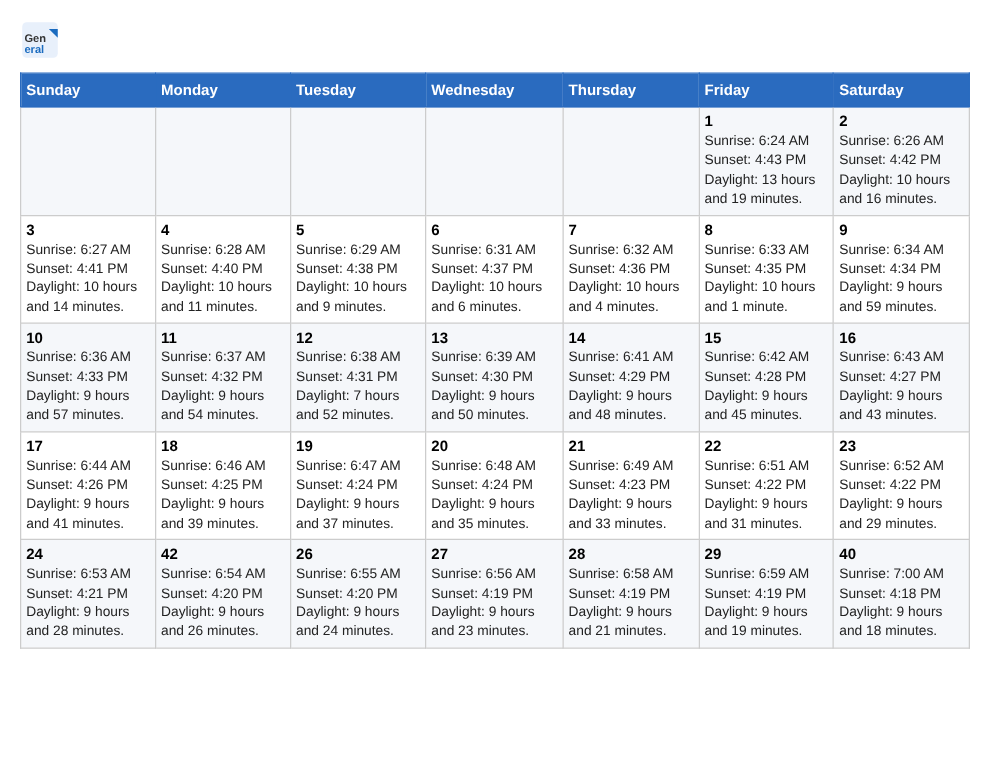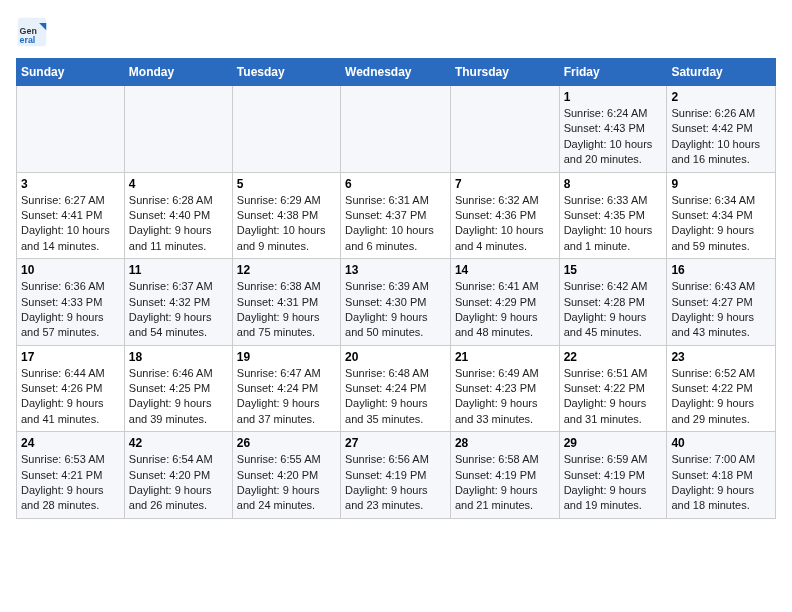--- a/index.html
+++ b/index.html
@@ -129,21 +129,21 @@
         <td class="empty-cell"></td>
         <td class="empty-cell"></td>
         <td class="empty-cell"></td>
         <td class="empty-cell"></td>
         <td class="empty-cell"></td>
         <td>
         <span class="day-num">1</span>
         <div class="day-info">
           <span>Sunrise:</span> 6:24 AM<br>
           <span>Sunset:</span> 4:43 PM<br>
-          <span>Daylight: 10 hours and 20 minutes.</span>
+          <span>Daylight: 13 hours and 19 minutes.</span>
         </div>
       </td>
         <td>
         <span class="day-num">2</span>
         <div class="day-info">
           <span>Sunrise:</span> 6:26 AM<br>
           <span>Sunset:</span> 4:42 PM<br>
           <span>Daylight: 10 hours and 16 minutes.</span>
         </div>
       </td>
@@ -155,21 +155,21 @@
           <span>Sunrise:</span> 6:27 AM<br>
           <span>Sunset:</span> 4:41 PM<br>
           <span>Daylight: 10 hours and 14 minutes.</span>
         </div>
       </td>
         <td>
         <span class="day-num">4</span>
         <div class="day-info">
           <span>Sunrise:</span> 6:28 AM<br>
           <span>Sunset:</span> 4:40 PM<br>
-          <span>Daylight: 9 hours and 11 minutes.</span>
+          <span>Daylight: 10 hours and 11 minutes.</span>
         </div>
       </td>
         <td>
         <span class="day-num">5</span>
         <div class="day-info">
           <span>Sunrise:</span> 6:29 AM<br>
           <span>Sunset:</span> 4:38 PM<br>
           <span>Daylight: 10 hours and 9 minutes.</span>
         </div>
       </td>
@@ -221,21 +221,21 @@
           <span>Sunrise:</span> 6:37 AM<br>
           <span>Sunset:</span> 4:32 PM<br>
           <span>Daylight: 9 hours and 54 minutes.</span>
         </div>
       </td>
         <td>
         <span class="day-num">12</span>
         <div class="day-info">
           <span>Sunrise:</span> 6:38 AM<br>
           <span>Sunset:</span> 4:31 PM<br>
-          <span>Daylight: 9 hours and 75 minutes.</span>
+          <span>Daylight: 7 hours and 52 minutes.</span>
         </div>
       </td>
         <td>
         <span class="day-num">13</span>
         <div class="day-info">
           <span>Sunrise:</span> 6:39 AM<br>
           <span>Sunset:</span> 4:30 PM<br>
           <span>Daylight: 9 hours and 50 minutes.</span>
         </div>
       </td>

